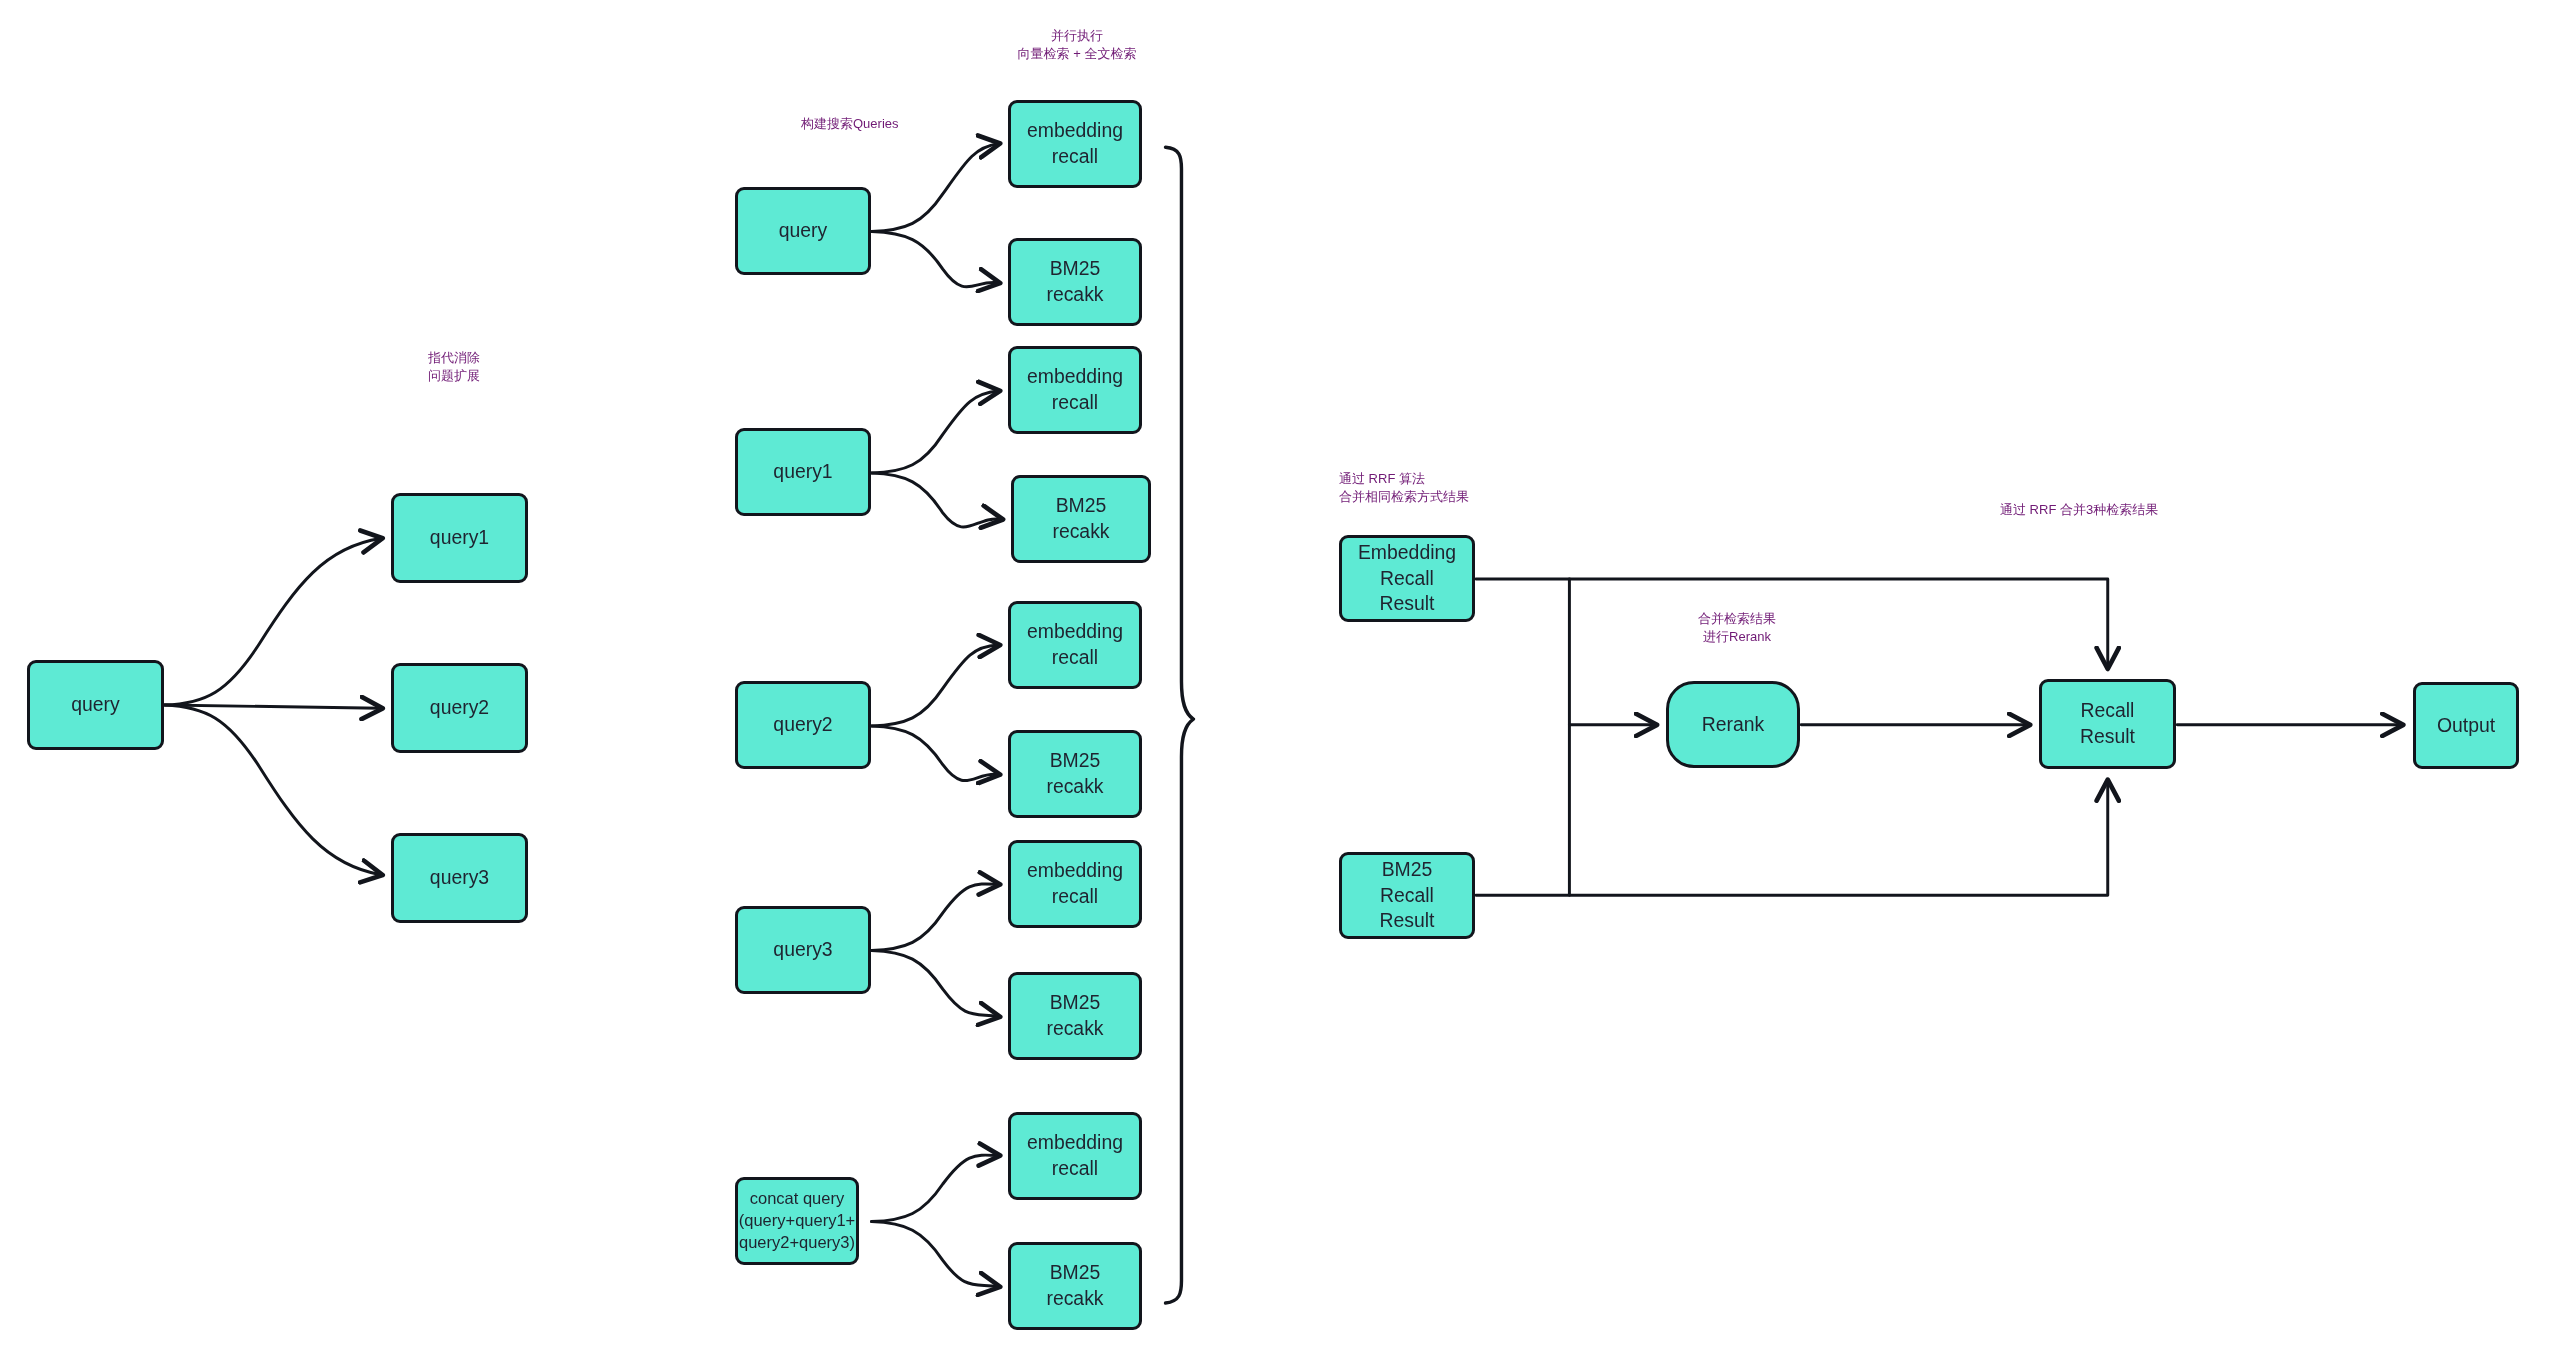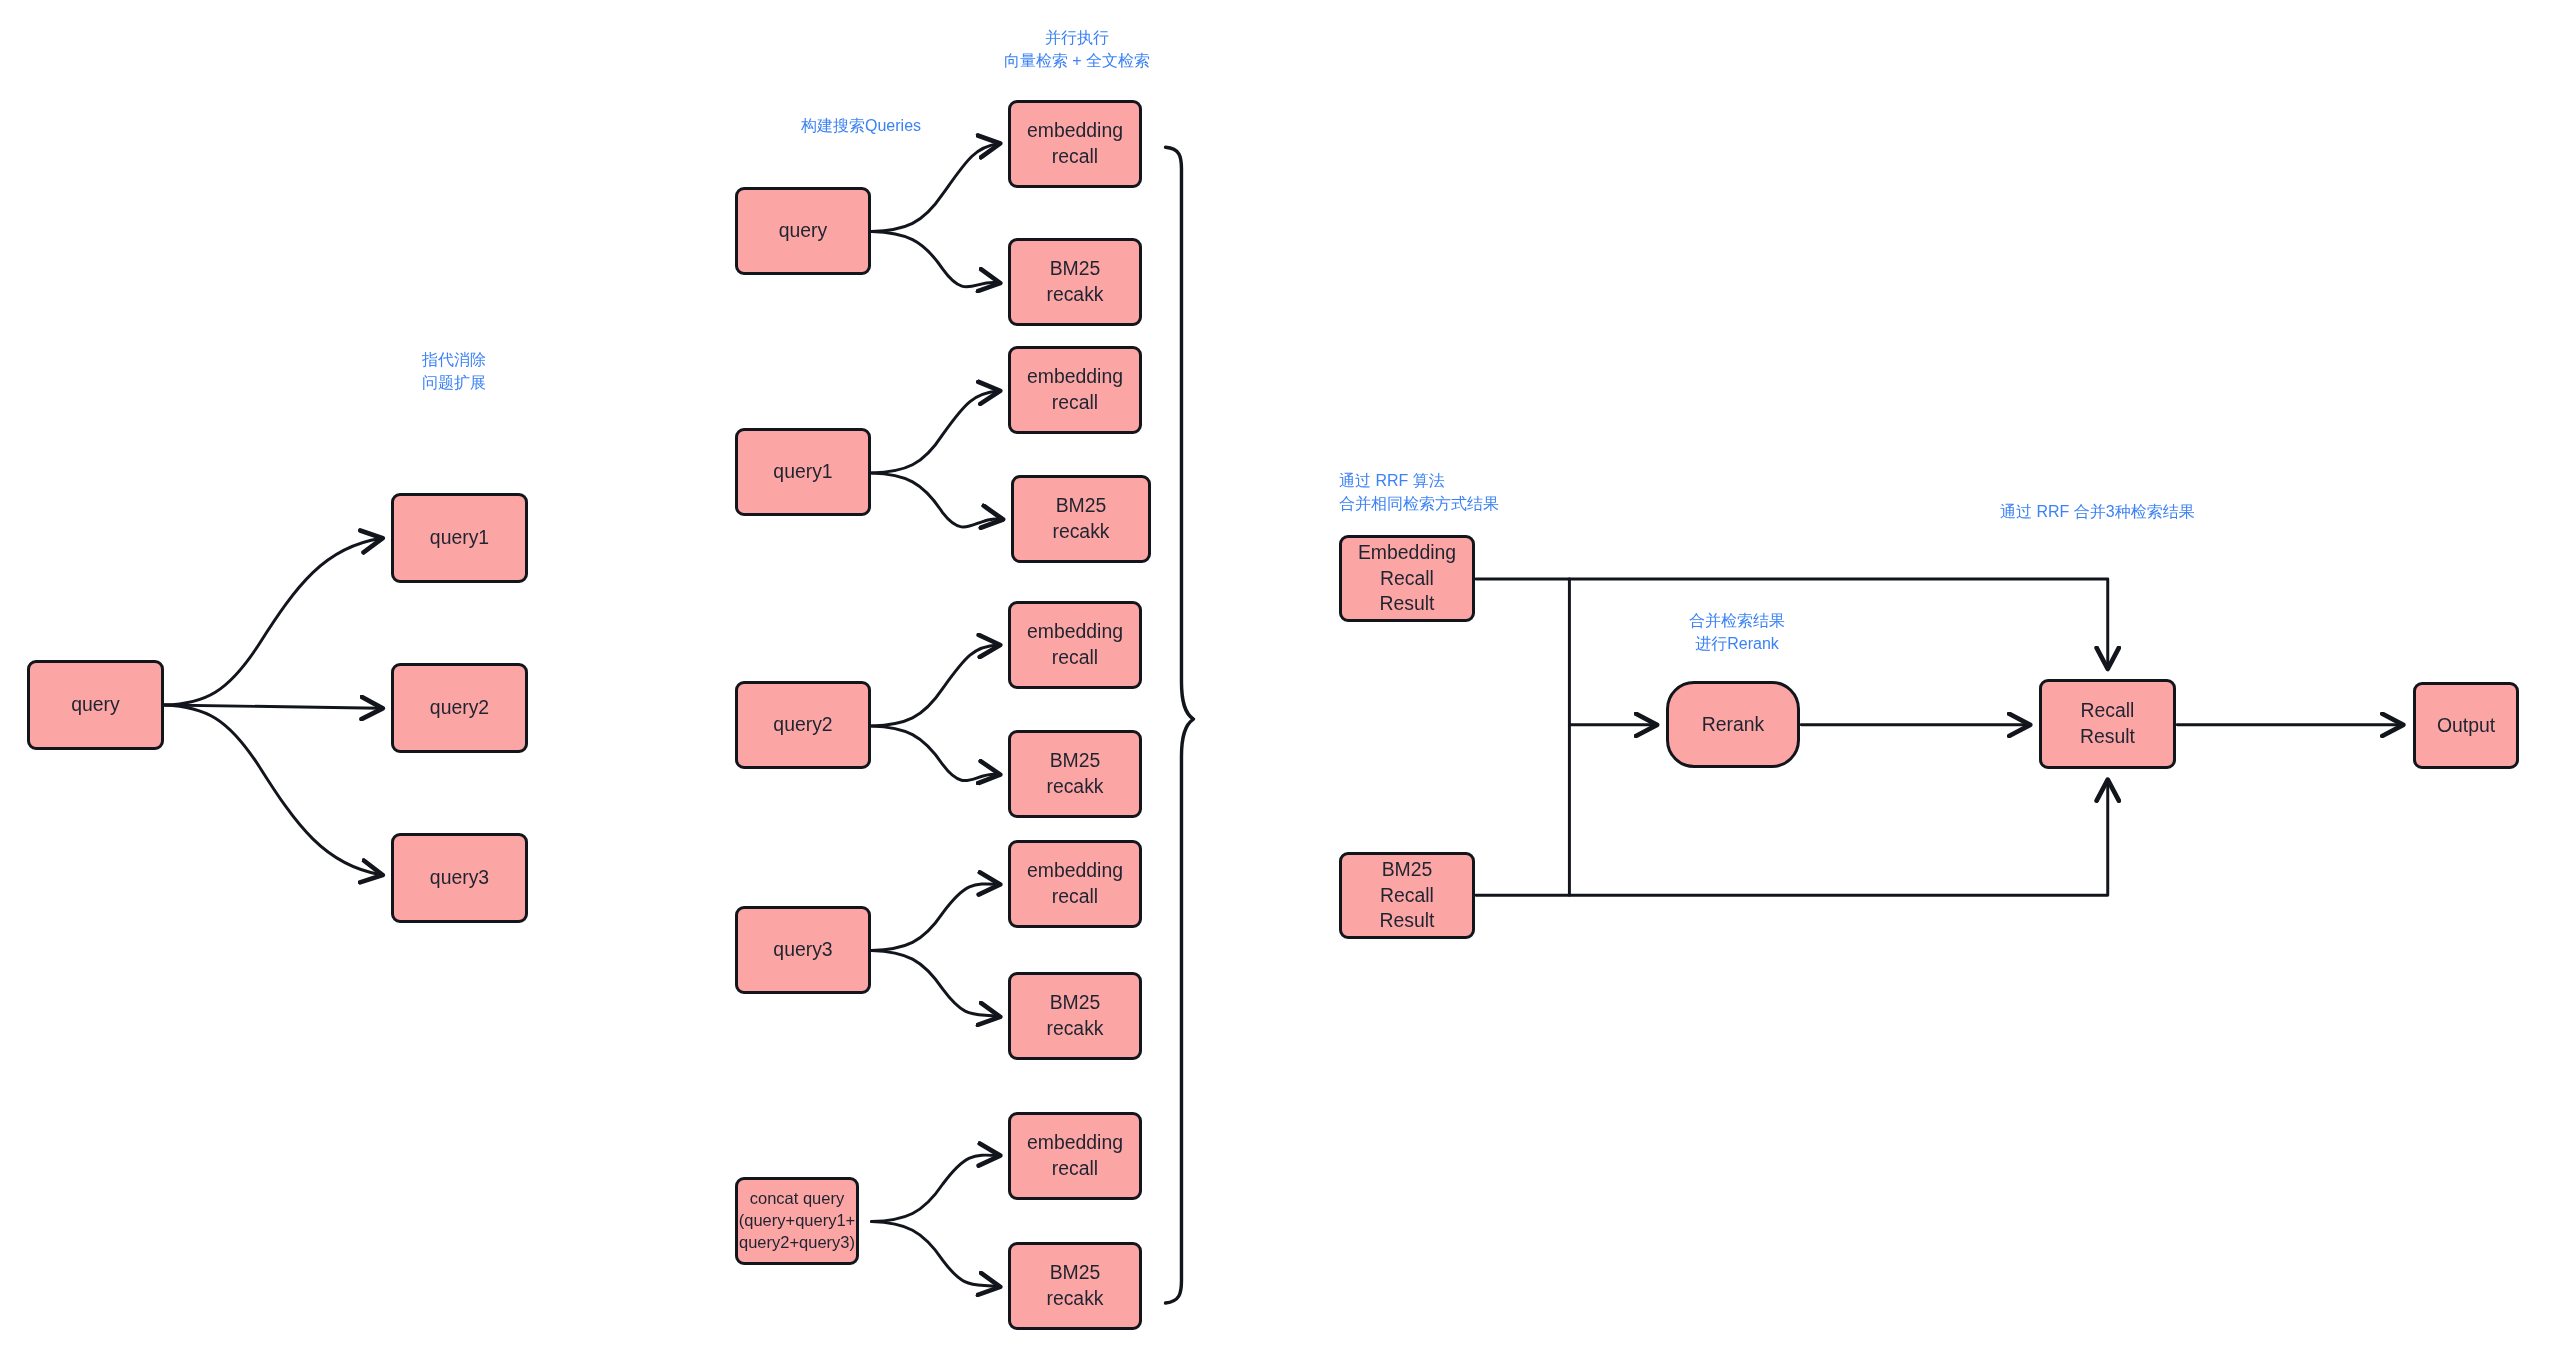--- a/index.html
+++ b/index.html
@@ -23,38 +23,38 @@
     position: absolute;
     left: 0;
     top: 0;
     width: 2576px;
     height: 1354px;
     pointer-events: none;
   }
   .node {
     position: absolute;
     box-sizing: border-box;
-    background: #fca5a5;
+    background: #5eead4;
     border: 3.4px solid #12151c;
     border-radius: 9px;
     display: flex;
     align-items: center;
     justify-content: center;
     text-align: center;
     color: #1f2430;
     line-height: 1.32;
     font-size: 19.4px;
     padding: 2.3px 4.6px;
     white-space: pre-line;
     z-index: 2;
   }
   .note {
     position: absolute;
-    color: #3b82f6;
-    font-size: 16px;
+    color: #701a75;
+    font-size: 13px;
     line-height: 1.42;
     white-space: pre-line;
     z-index: 3;
   }
   .note.center { text-align: center; transform: translateX(-50%); }
   .note.left   { text-align: left; }
 </style>
 </head>
 <body>
 

